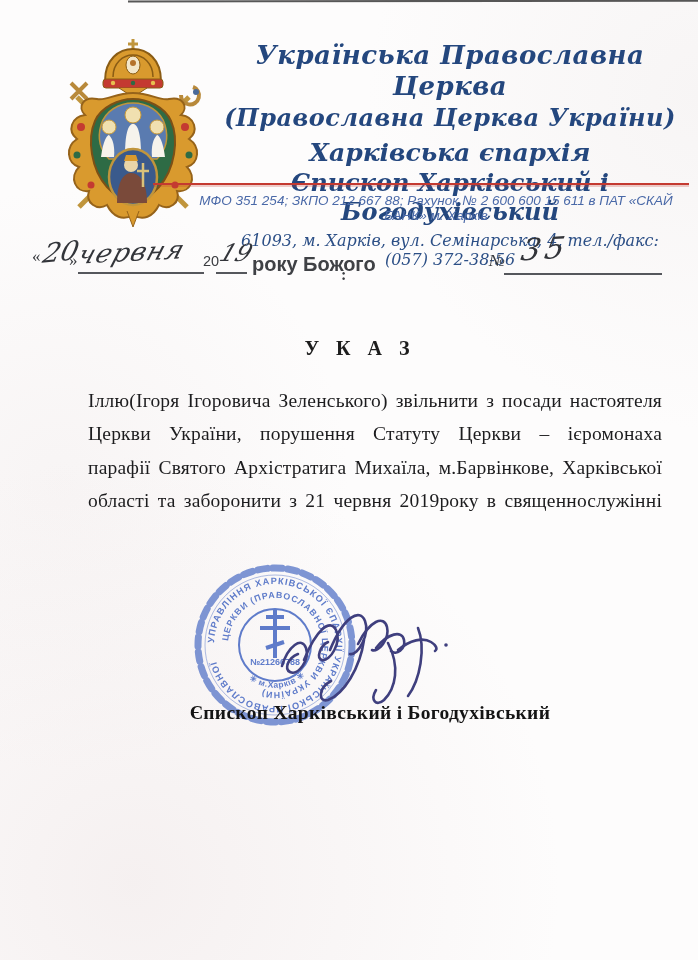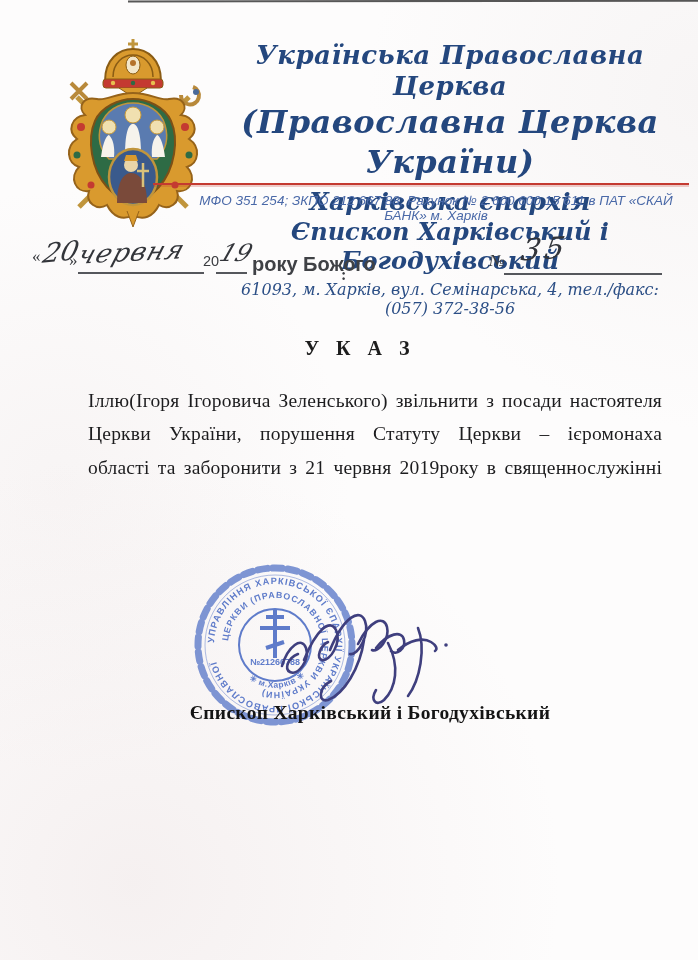--- a/index.html
+++ b/index.html
@@ -17,21 +17,21 @@
     padding-left:40px;
   }
   .scan-top-line{position:absolute;top:0;left:128px;right:0;height:2px;background:#3a3a3a;transform:rotate(-.08deg);opacity:.85;}
   .scan-right-line{position:absolute;top:6px;bottom:120px;right:2px;width:1px;background:#c9c3c3;}
 
   
   .emblem{position:absolute;left:47px;top:35px;width:172px;height:194px;}
   .lh-text{position:absolute;left:222px;top:40px;width:456px;text-align:center;color:#24477e;}
   .lh-line{font-family:"DejaVu Serif", serif;font-style:italic;font-weight:bold;}
   .lh-church1{font-size:26px;line-height:31px;letter-spacing:.5px;}
-  .lh-church2{font-size:32px;line-height:40px;letter-spacing:.5px;}
+  .lh-church2{font-size:24px;line-height:31px;letter-spacing:.5px;}
   .lh-eparchy{font-size:25px;line-height:30px;margin-top:5px;}
   .lh-bishop{font-size:24px;line-height:29px;}
   .lh-address{font-family:"DejaVu Serif", serif;font-style:italic;font-size:16px;margin-top:5px;color:#2c4f86;}
   .red-rule{position:absolute;left:153px;top:183px;width:536px;height:2px;background:#c43a31;box-shadow:0 2px 0 rgba(196,58,49,.25);}
   .bank-line{position:absolute;left:180px;top:193px;width:512px;font-family:"Liberation Sans", sans-serif;font-style:italic;font-size:13.5px;color:#4a69a8;text-align:center;}
 
   
   .hand{font-family:"DejaVu Serif", serif;font-style:italic;color:#33353a;}
   .quote-open{position:absolute;left:32px;top:247px;font-size:17px;color:#3a3c40;}
   .day-hand{position:absolute;left:44px;top:236px;font-size:27px;transform:skewX(-18deg) rotate(-6deg);}
@@ -148,20 +148,21 @@
   <div class="god-year">року Божого</div>
   <div class="mid-colon">:</div>
   <div class="num-label">№</div>
   <div class="num-underline"></div>
   <div class="hand num-hand">35</div>
 
   <div class="decree-title">У К А З</div>
   <div class="body-block">
     <div class="body-line">Іллю(Ігоря Ігоровича Зеленського) звільнити з посади настоятеля</div>
     <div class="body-line">Церкви України, порушення Статуту Церкви – ієромонаха</div>
+    <div class="body-line">парафії Святого Архістратига Михаїла, м.Барвінкове, Харківської</div>
     <div class="body-line">області та заборонити з 21 червня 2019року в священнослужінні</div>
   </div>
 
   <svg class="stamp" viewBox="0 0 174 174">
     <defs>
       <path id="ringOuter" d="M87,87 m-61,0 a61,61 0 1,1 122,0 a61,61 0 1,1 -122,0"></path>
       <path id="ringInner" d="M87,87 m-47,0 a47,47 0 1,1 94,0 a47,47 0 1,1 -94,0"></path>
       <path id="cityArc" d="M55,116 a44,44 0 0,0 64,0"></path>
     </defs>
     <g fill="none" stroke="#4a6bc4">

